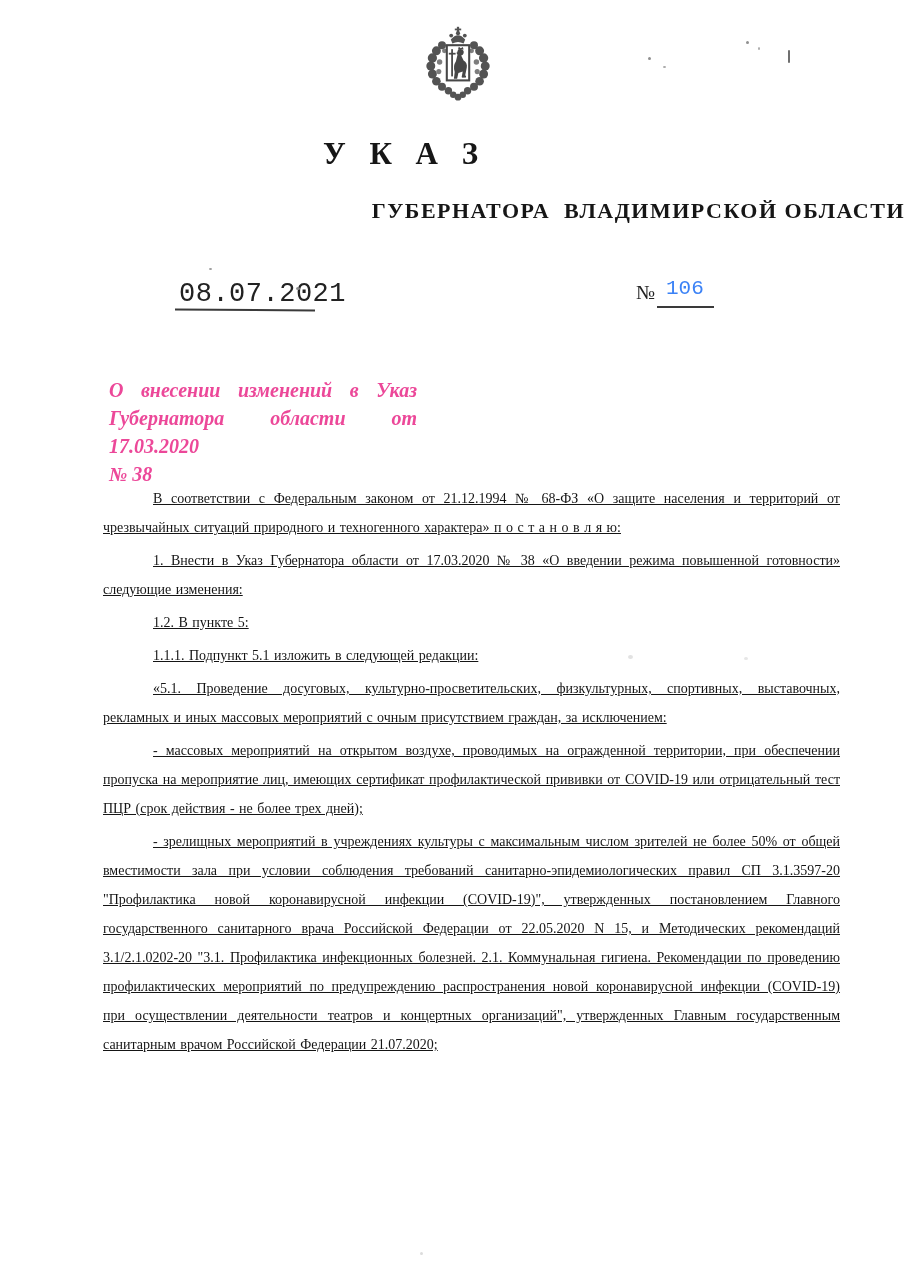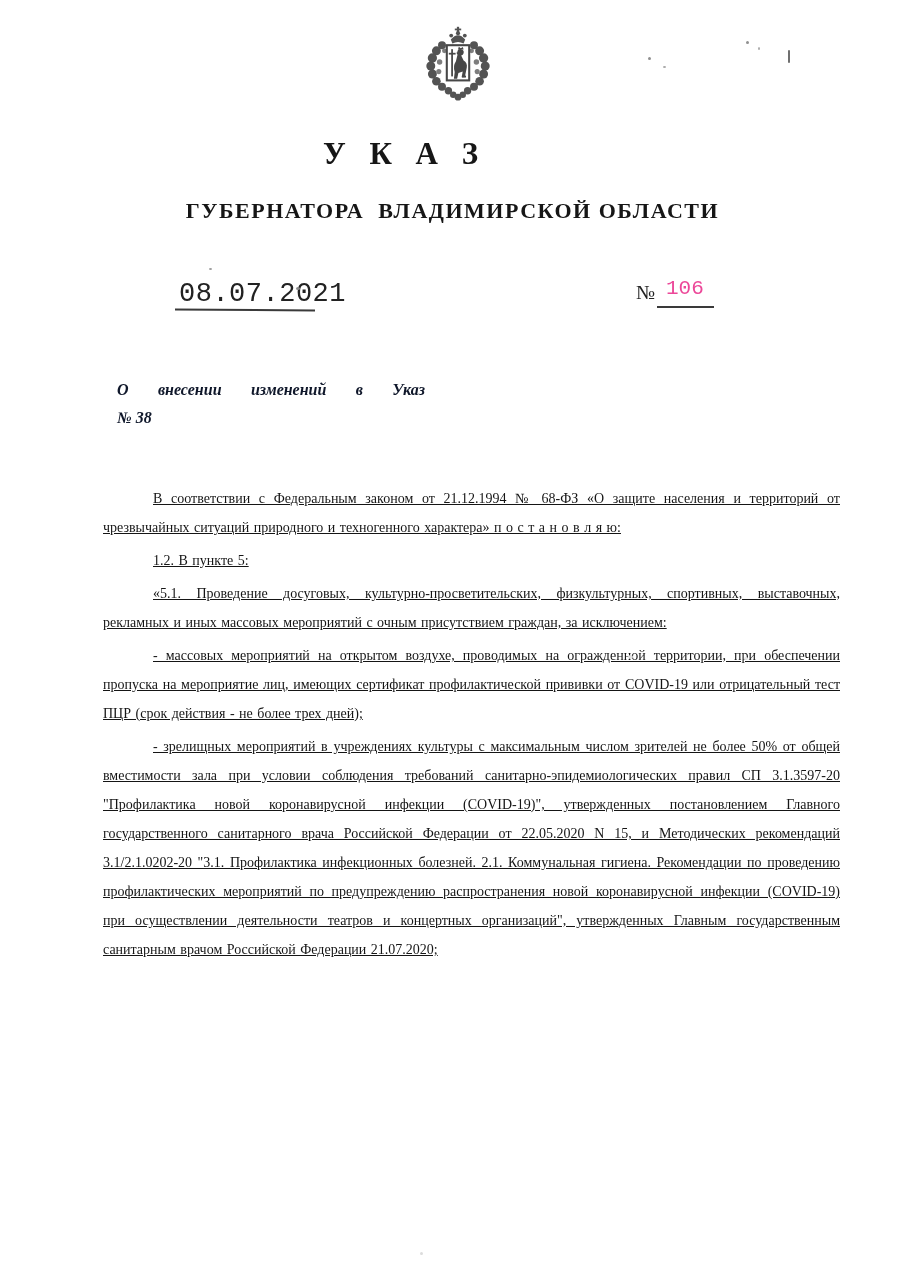--- a/index.html
+++ b/index.html
@@ -30,21 +30,21 @@
     transform: translateX(-48px);
     font-size: 31px;
     font-weight: bold;
     letter-spacing: 8px;
     white-space: pre;
     color: #161616;
   }
   .decree-issuer {
     position: absolute;
     top: 198px; left: 0; right: 0;
-    text-align: center;
+    text-align: right;
     font-size: 22px;
     font-weight: bold;
     letter-spacing: 1.5px;
     white-space: pre;
     color: #161616;
   }
 
   
   .date-value {
     position: absolute;
@@ -65,39 +65,39 @@
     position: absolute;
     left: 636px; top: 281px;
     font-size: 20px;
     color: #222;
   }
   .number-value {
     position: absolute;
     left: 666px; top: 277px;
     font-family: "Liberation Mono", monospace;
     font-size: 21px;
-    color: #ec4899;
+    color: #3b82f6;
   }
   .number-underline {
     position: absolute;
     left: 657px; top: 306px;
     width: 57px; height: 2px;
     background: #3a3a3a;
   }
 
   
   .subject {
     position: absolute;
-    left: 117px; top: 376px;
+    left: 109px; top: 376px;
     width: 308px;
-    font-size: 16px;
+    font-size: 20px;
     font-style: italic;
     font-weight: bold;
     line-height: 28px;
-    color: #0f172a;
+    color: #ec4899;
   }
   .subject .line { text-align: justify; text-align-last: justify; }
   .subject .line.last { text-align: center; text-align-last: left; }
 
   
   .doc-body {
     position: absolute;
     left: 103px; top: 484px;
     width: 737px;
     font-size: 14px;
@@ -185,26 +185,29 @@
   <div class="decree-issuer">ГУБЕРНАТОРА  ВЛАДИМИРСКОЙ ОБЛАСТИ</div>
 
   <div class="date-value">08.07.2021</div>
   <div class="date-underline"></div>
   <div class="number-sign">№</div>
   <div class="number-value">106</div>
   <div class="number-underline"></div>
 
   <div class="subject">
     <div class="line">О внесении изменений в Указ</div>
+    <div class="line">Губернатора области от 17.03.2020</div>
     <div class="line last">№ 38</div>
   </div>
 
   <div class="doc-body">
     <p>В соответствии с Федеральным законом от 21.12.1994 № 68-ФЗ «О защите населения и территорий от чрезвычайных ситуаций природного и техногенного характера» п о с т а н о в л я ю:</p>
+    <p>1. Внести в Указ Губернатора области от 17.03.2020 № 38 «О введении режима повышенной готовности» следующие изменения:</p>
     <p>1.2. В пункте 5:</p>
+    <p>1.1.1. Подпункт 5.1 изложить в следующей редакции:</p>
     <p>«5.1. Проведение досуговых, культурно-просветительских, физкультурных, спортивных, выставочных, рекламных и иных массовых мероприятий с очным присутствием граждан, за исключением:</p>
     <p>- массовых мероприятий на открытом воздухе, проводимых на огражденной территории, при обеспечении пропуска на мероприятие лиц, имеющих сертификат профилактической прививки от COVID-19 или отрицательный тест ПЦР (срок действия - не более трех дней);</p>
     <p>- зрелищных мероприятий в учреждениях культуры с максимальным числом зрителей не более 50% от общей вместимости зала при условии соблюдения требований санитарно-эпидемиологических правил СП 3.1.3597-20 "Профилактика новой коронавирусной инфекции (COVID-19)", утвержденных постановлением Главного государственного санитарного врача Российской Федерации от 22.05.2020 N 15, и Методических рекомендаций 3.1/2.1.0202-20 "3.1. Профилактика инфекционных болезней. 2.1. Коммунальная гигиена. Рекомендации по проведению профилактических мероприятий по предупреждению распространения новой коронавирусной инфекции (COVID-19) при осуществлении деятельности театров и концертных организаций", утвержденных Главным государственным санитарным врачом Российской Федерации 21.07.2020;</p>
   </div>
 
   <div class="speck s1"></div>
   <div class="speck s2"></div>
   <div class="speck s3"></div>
   <div class="speck s4"></div>
   <div class="speck s5"></div>

